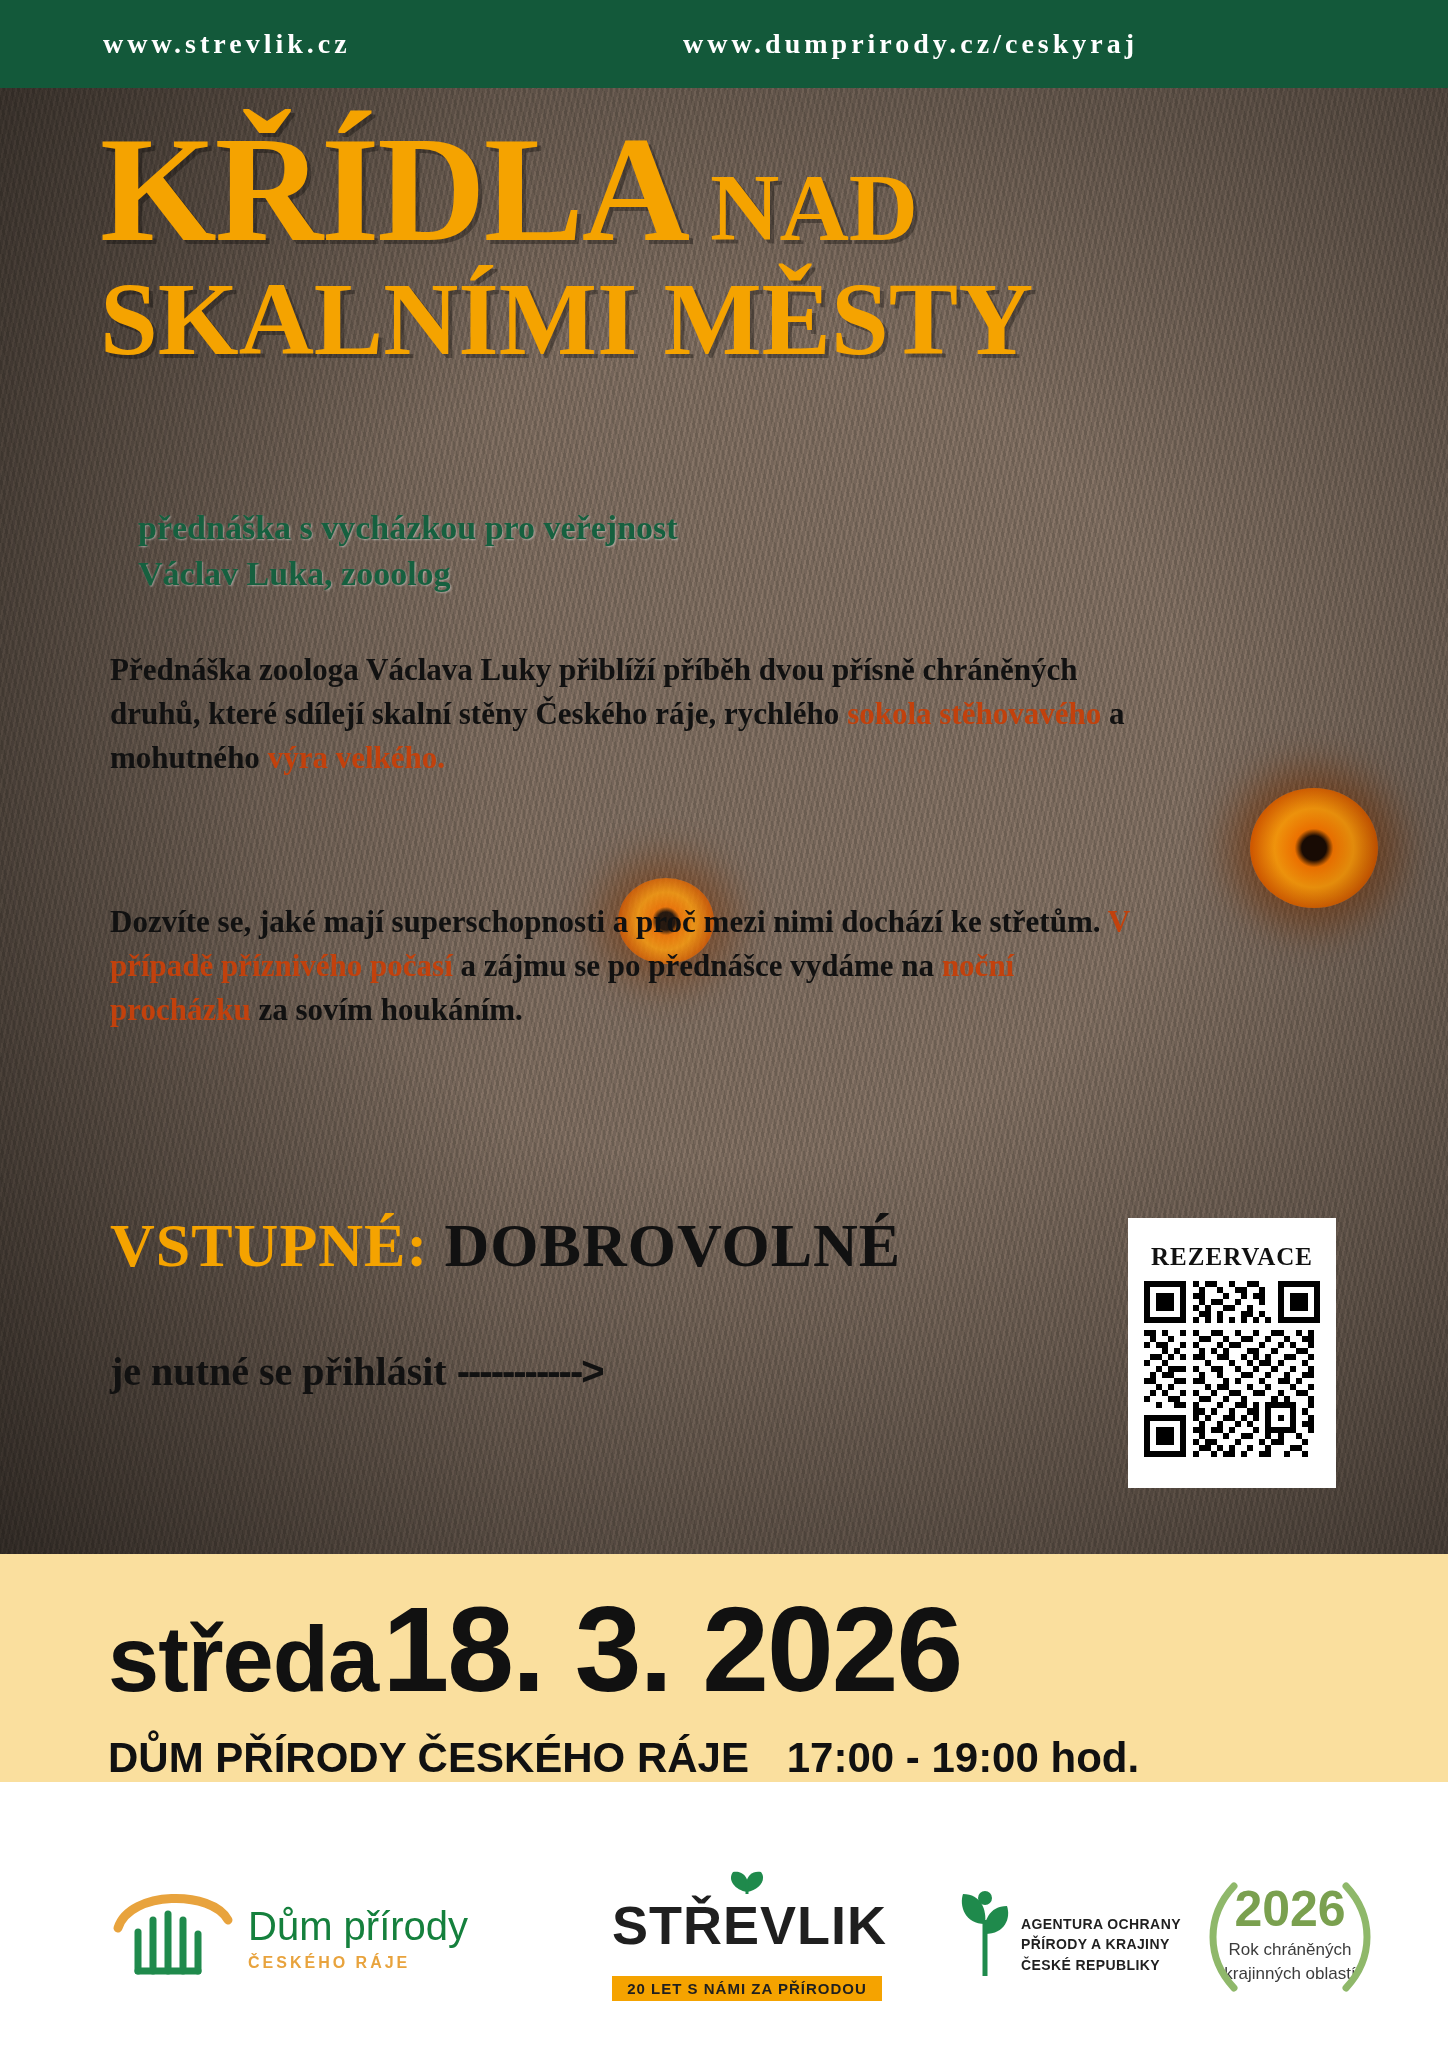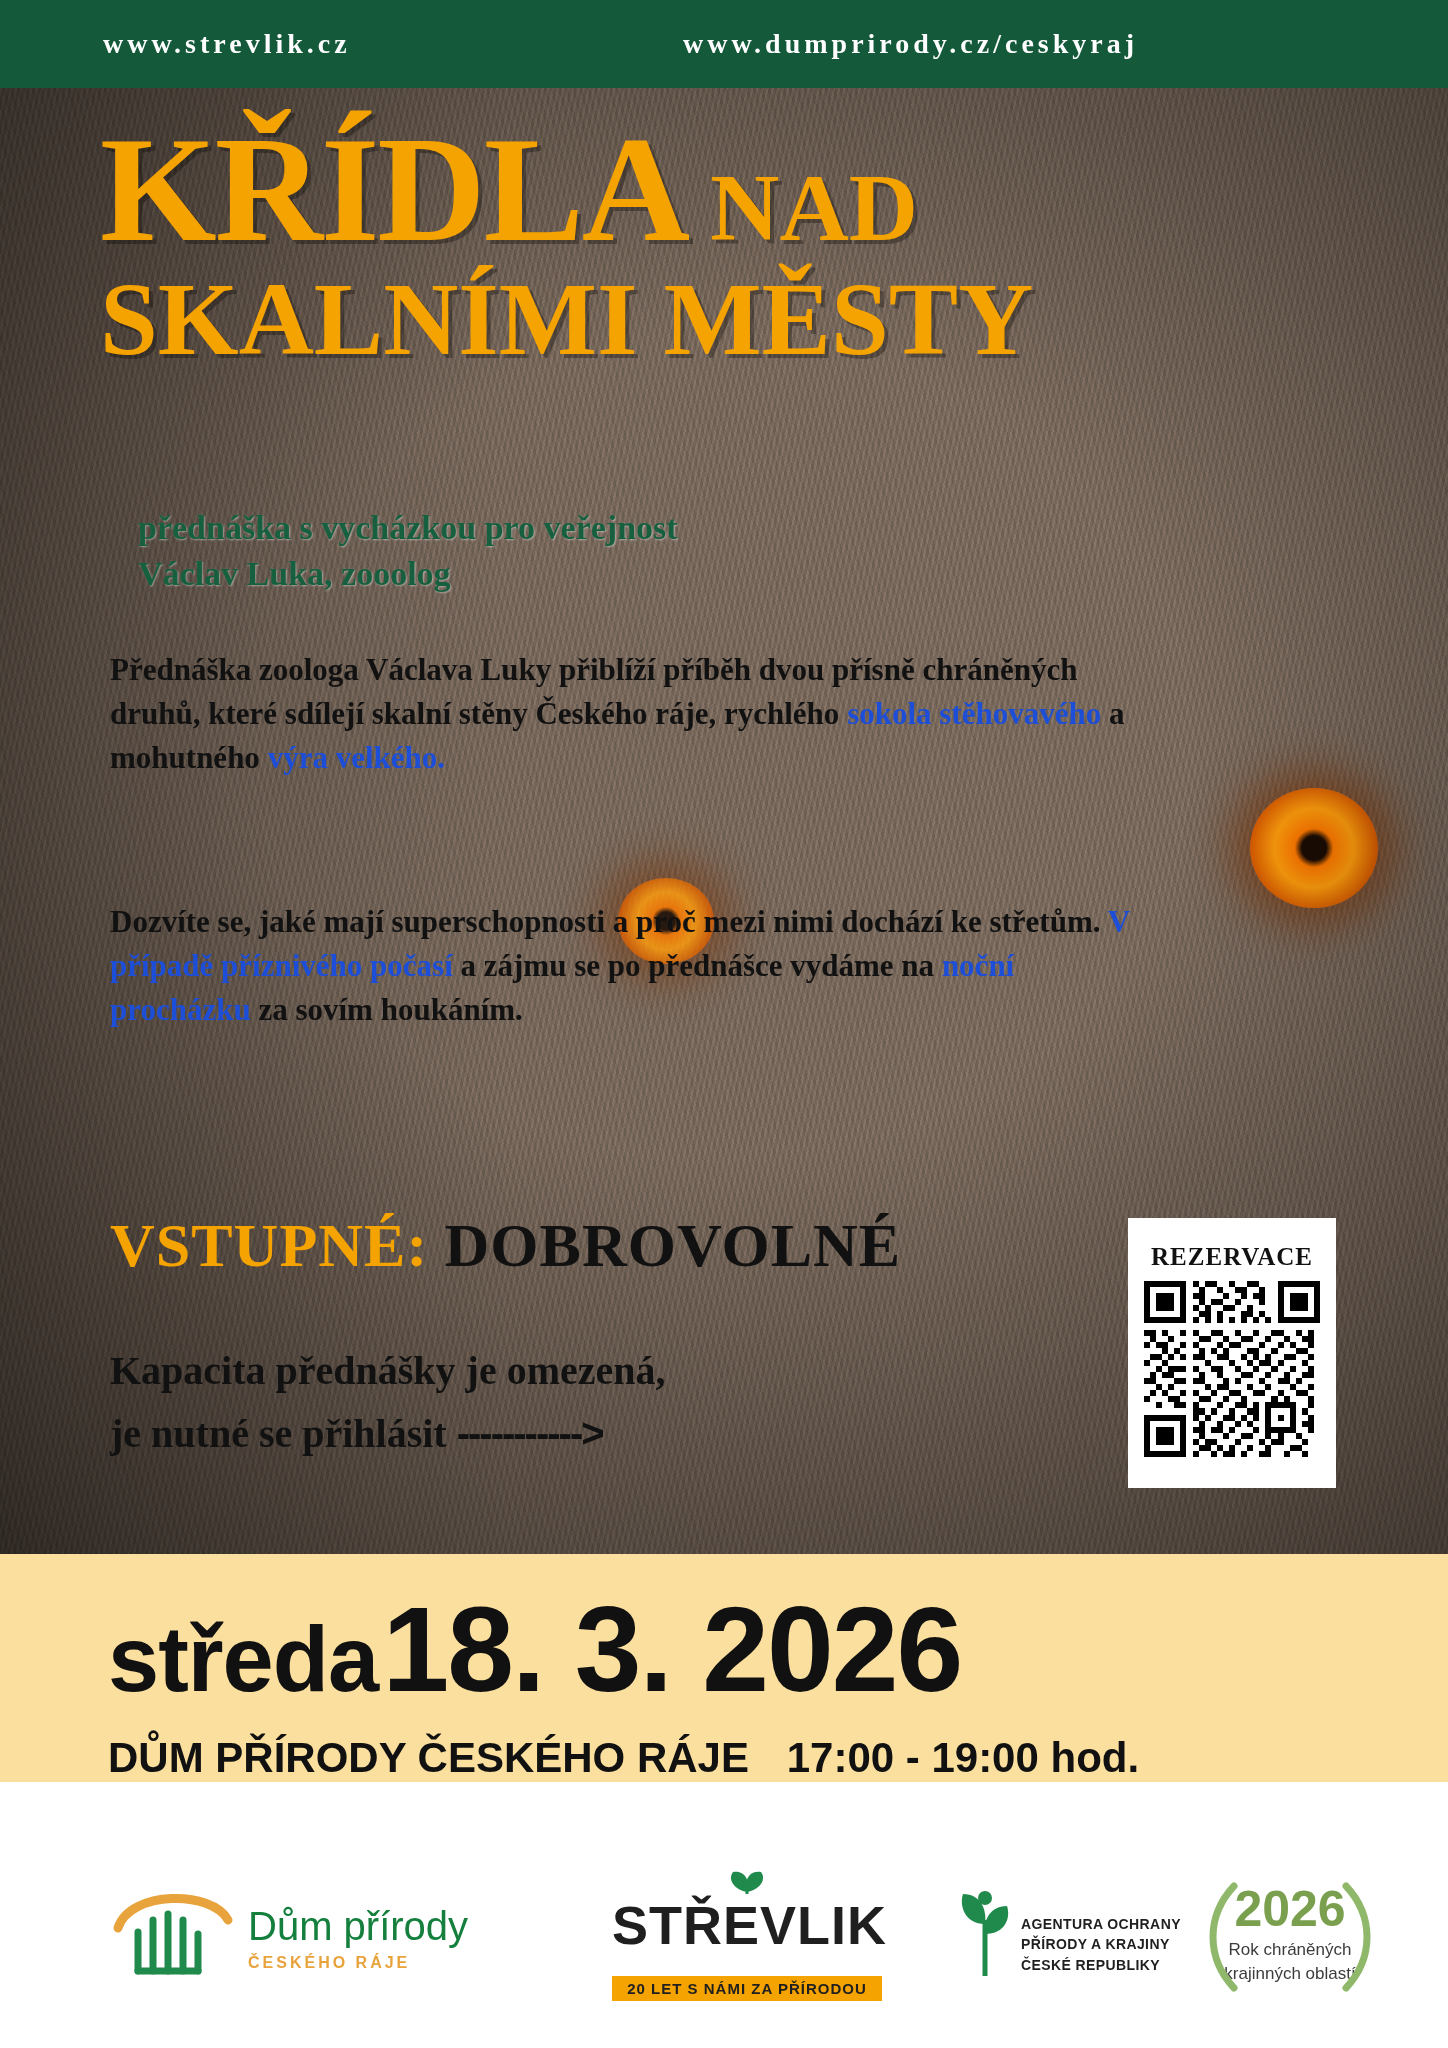--- a/index.html
+++ b/index.html
@@ -142,21 +142,21 @@
     position: absolute;
     left: 110px;
     font-family: "Liberation Serif", serif;
     font-weight: bold;
     font-size: 31px;
     line-height: 1.42;
     color: #111111;
   }
   .para.p1 { top: 648px; width: 1040px; }
   .para.p2 { top: 900px; width: 1040px; }
-  .hl { color: #1d4ed8; }
+  .hl { color: #c2410c; }
 
   
   .vstupne {
     position: absolute;
     left: 110px;
     top: 1210px;
     font-family: "Liberation Serif", serif;
     font-weight: bold;
     font-size: 62px;
     letter-spacing: 1px;
@@ -340,21 +340,20 @@
   <div class="para p2">
     <span>Dozvíte se, jaké mají superschopnosti a proč mezi nimi dochází ke střetům. </span><span class="hl">V případě příznivého počasí</span><span> a zájmu se  po přednášce vydáme na </span><span class="hl">noční procházku</span><span> za sovím houkáním.</span>
   </div>
 
   <div class="vstupne">
     <span class="lbl">VSTUPNÉ:</span>
     <span class="val">DOBROVOLNÉ</span>
   </div>
 
   <div class="capacity">
-    <div>Kapacita přednášky je omezená,</div>
     <div>
       <span>je nutné se přihlásit</span>
       <span class="arrow">-----------&gt;</span>
     </div>
   </div>
 
   <div class="qr-box">
     <div class="qr-title">REZERVACE</div>
     <div class="qr-code">
       <svg viewBox="0 0 29 29" width="176" height="176" shape-rendering="crispEdges" aria-hidden="true">

